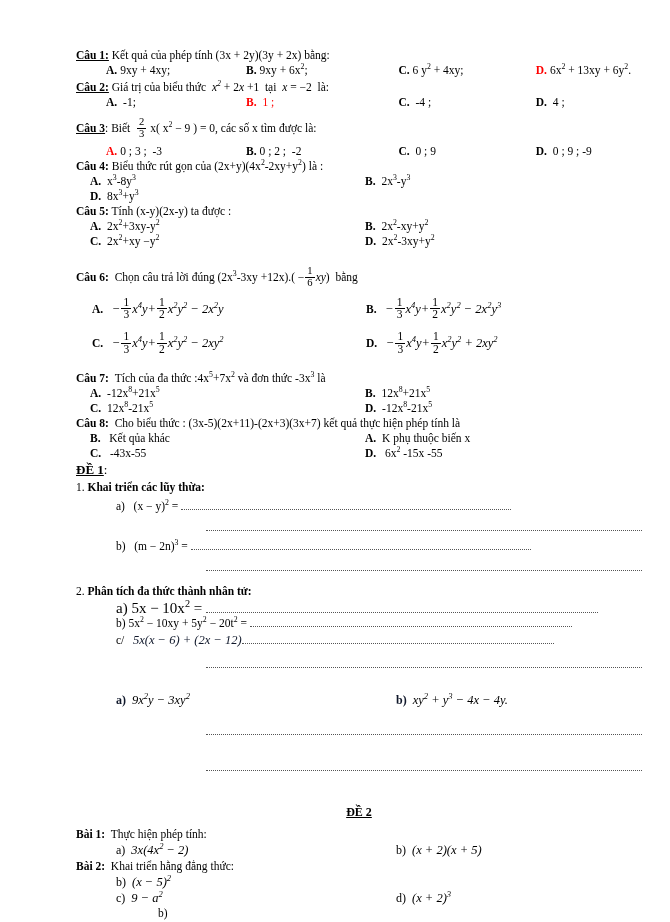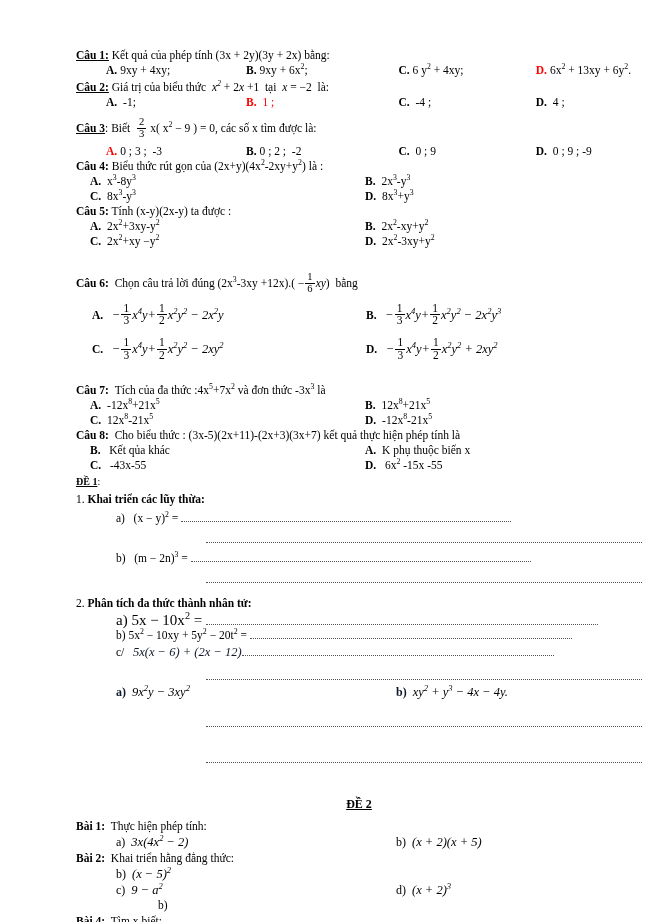--- a/index.html
+++ b/index.html
@@ -164,38 +164,37 @@
 
   <div class="q-line">
     <span class="qlabel">Câu 4:</span>
     Biểu thức rút gọn của (2x+y)(4x<sup>2</sup>-2xy+y<sup>2</sup>) là :
   </div>
   <div class="opts2">
     <div><span class="ob">A.</span>&nbsp;x<sup>3</sup>-8y<sup>3</sup></div>
     <div><span class="ob">B.</span>&nbsp;2x<sup>3</sup>-y<sup>3</sup></div>
   </div>
   <div class="opts2">
-    <div><span class="ob">C.</span>&nbsp;8x<sup>3</sup>-y<sup>3</sup></div>
     <div><span class="ob">D.</span>&nbsp;8x<sup>3</sup>+y<sup>3</sup></div>
   </div>
 
   <div class="q-line">
     <span class="qlabel">Câu 5:</span>
     <span>Tính (x-y)(2x-y) ta được :</span>
   </div>
   <div class="opts2">
     <div><span class="ob">A.</span>&nbsp;2x<sup>2</sup>+3xy-y<sup>2</sup></div>
     <div><span class="ob">B.</span>&nbsp;2x<sup>2</sup>-xy+y<sup>2</sup></div>
   </div>
   <div class="opts2">
     <div><span class="ob">C.</span>&nbsp;2x<sup>2</sup>+xy −y<sup>2</sup></div>
     <div><span class="ob">D.</span>&nbsp;2x<sup>2</sup>-3xy+y<sup>2</sup></div>
   </div>
 
-  <div class="q-line" style="margin-top:22px; line-height:24px">
+  <div class="q-line" style="margin-top:16px; line-height:24px">
     <span class="qlabel">Câu 6:</span>
     &nbsp;Chọn câu trả lời đúng (2x<sup>3</sup>-3xy +12x).( −<span class="frac"><span class="num">1</span><span class="den">6</span></span><span class="mi">xy</span>) &nbsp;bằng
   </div>
 
   <div class="opts2" style="margin-top:8px; padding-left:16px">
     <div>
       <span class="ob">A.</span>&nbsp;&nbsp;<span class="math">−<span class="frac"><span class="num upr">1</span><span class="den upr">3</span></span>x<sup>4</sup>y+<span class="frac"><span class="num upr">1</span><span class="den upr">2</span></span>x<sup>2</sup>y<sup>2</sup> − 2x<sup>2</sup>y</span>
     </div>
     <div>
       <span class="ob">B.</span>&nbsp;&nbsp;<span class="math">−<span class="frac"><span class="num upr">1</span><span class="den upr">3</span></span>x<sup>4</sup>y+<span class="frac"><span class="num upr">1</span><span class="den upr">2</span></span>x<sup>2</sup>y<sup>2</sup> − 2x<sup>2</sup>y<sup>3</sup></span>
@@ -203,21 +202,21 @@
   </div>
   <div class="opts2" style="margin-top:10px; padding-left:16px">
     <div>
       <span class="ob">C.</span>&nbsp;&nbsp;<span class="math">−<span class="frac"><span class="num upr">1</span><span class="den upr">3</span></span>x<sup>4</sup>y+<span class="frac"><span class="num upr">1</span><span class="den upr">2</span></span>x<sup>2</sup>y<sup>2</sup> − 2xy<sup>2</sup></span>
     </div>
     <div>
       <span class="ob">D.</span>&nbsp;&nbsp;<span class="math">−<span class="frac"><span class="num upr">1</span><span class="den upr">3</span></span>x<sup>4</sup>y+<span class="frac"><span class="num upr">1</span><span class="den upr">2</span></span>x<sup>2</sup>y<sup>2</sup> + 2xy<sup>2</sup></span>
     </div>
   </div>
 
-  <div class="q-line" style="margin-top:20px">
+  <div class="q-line" style="margin-top:14px">
     <span class="qlabel">Câu 7:</span>
     &nbsp;Tích của đa thức :4x<sup>5</sup>+7x<sup>2</sup> và đơn thức -3x<sup>3</sup> là
   </div>
   <div class="opts2">
     <div><span class="ob">A.</span>&nbsp;-12x<sup>8</sup>+21x<sup>5</sup></div>
     <div><span class="ob">B.</span>&nbsp;12x<sup>8</sup>+21x<sup>5</sup></div>
   </div>
   <div class="opts2">
     <div><span class="ob">C.</span>&nbsp;12x<sup>8</sup>-21x<sup>5</sup></div>
     <div><span class="ob">D.</span>&nbsp;-12x<sup>8</sup>-21x<sup>5</sup></div>
@@ -229,21 +228,21 @@
   </div>
   <div class="opts2">
     <div><span class="ob">B.</span>&nbsp;&nbsp;Kết qủa khác</div>
     <div><span class="ob">A.</span>&nbsp;K phụ thuộc biến x</div>
   </div>
   <div class="opts2">
     <div><span class="ob">C.</span>&nbsp;&nbsp;-43x-55</div>
     <div><span class="ob">D.</span>&nbsp;&nbsp;6x<sup>2</sup> -15x -55</div>
   </div>
 
-  <div style="font-size:10px; line-height:15px; margin-top:1px">
+  <div style="font-size:13px; line-height:15px; margin-top:1px">
     <span class="qlabel ul">ĐỀ 1</span><span>:</span>
   </div>
 
   <div style="font-size:11.5px; line-height:16px; margin-top:2px">
     <span>1.</span>
     <span class="heading-bold">Khai triển các lũy thừa:</span>
   </div>
 
   <div style="font-size:11.5px; line-height:16px; margin-top:3px; padding-left:40px">
     <span>a)</span>
@@ -278,21 +277,21 @@
     <span class="dots" style="width:322px"></span>
   </div>
   <div style="font-size:11.5px; line-height:18px; padding-left:40px">
     <span>c/</span>
     &nbsp;&nbsp;<span class="math teal">5<span class="mi">x</span>(<span class="mi">x</span> − 6) + (2<span class="mi">x</span> − 12)</span><span class="dots" style="width:312px"></span>
   </div>
   <div style="padding-left:130px; margin-top:5px">
     <span class="dots" style="width:436px"></span>
   </div>
 
-  <div class="row2" style="margin-top:0; padding-left:40px">
+  <div class="row2" style="margin-top:20px; padding-left:40px">
     <div>
       <span class="teal qlabel">a)</span>
       &nbsp;<span class="math">9<span class="mi">x</span><sup>2</sup><span class="mi">y</span> − 3<span class="mi">xy</span><sup>2</sup></span>
     </div>
     <div>
       <span class="teal qlabel">b)</span>
       &nbsp;<span class="math"><span class="mi">xy</span><sup>2</sup> + <span class="mi">y</span><sup>3</sup> − 4<span class="mi">x</span> − 4<span class="mi">y</span>.</span>
     </div>
   </div>
 

